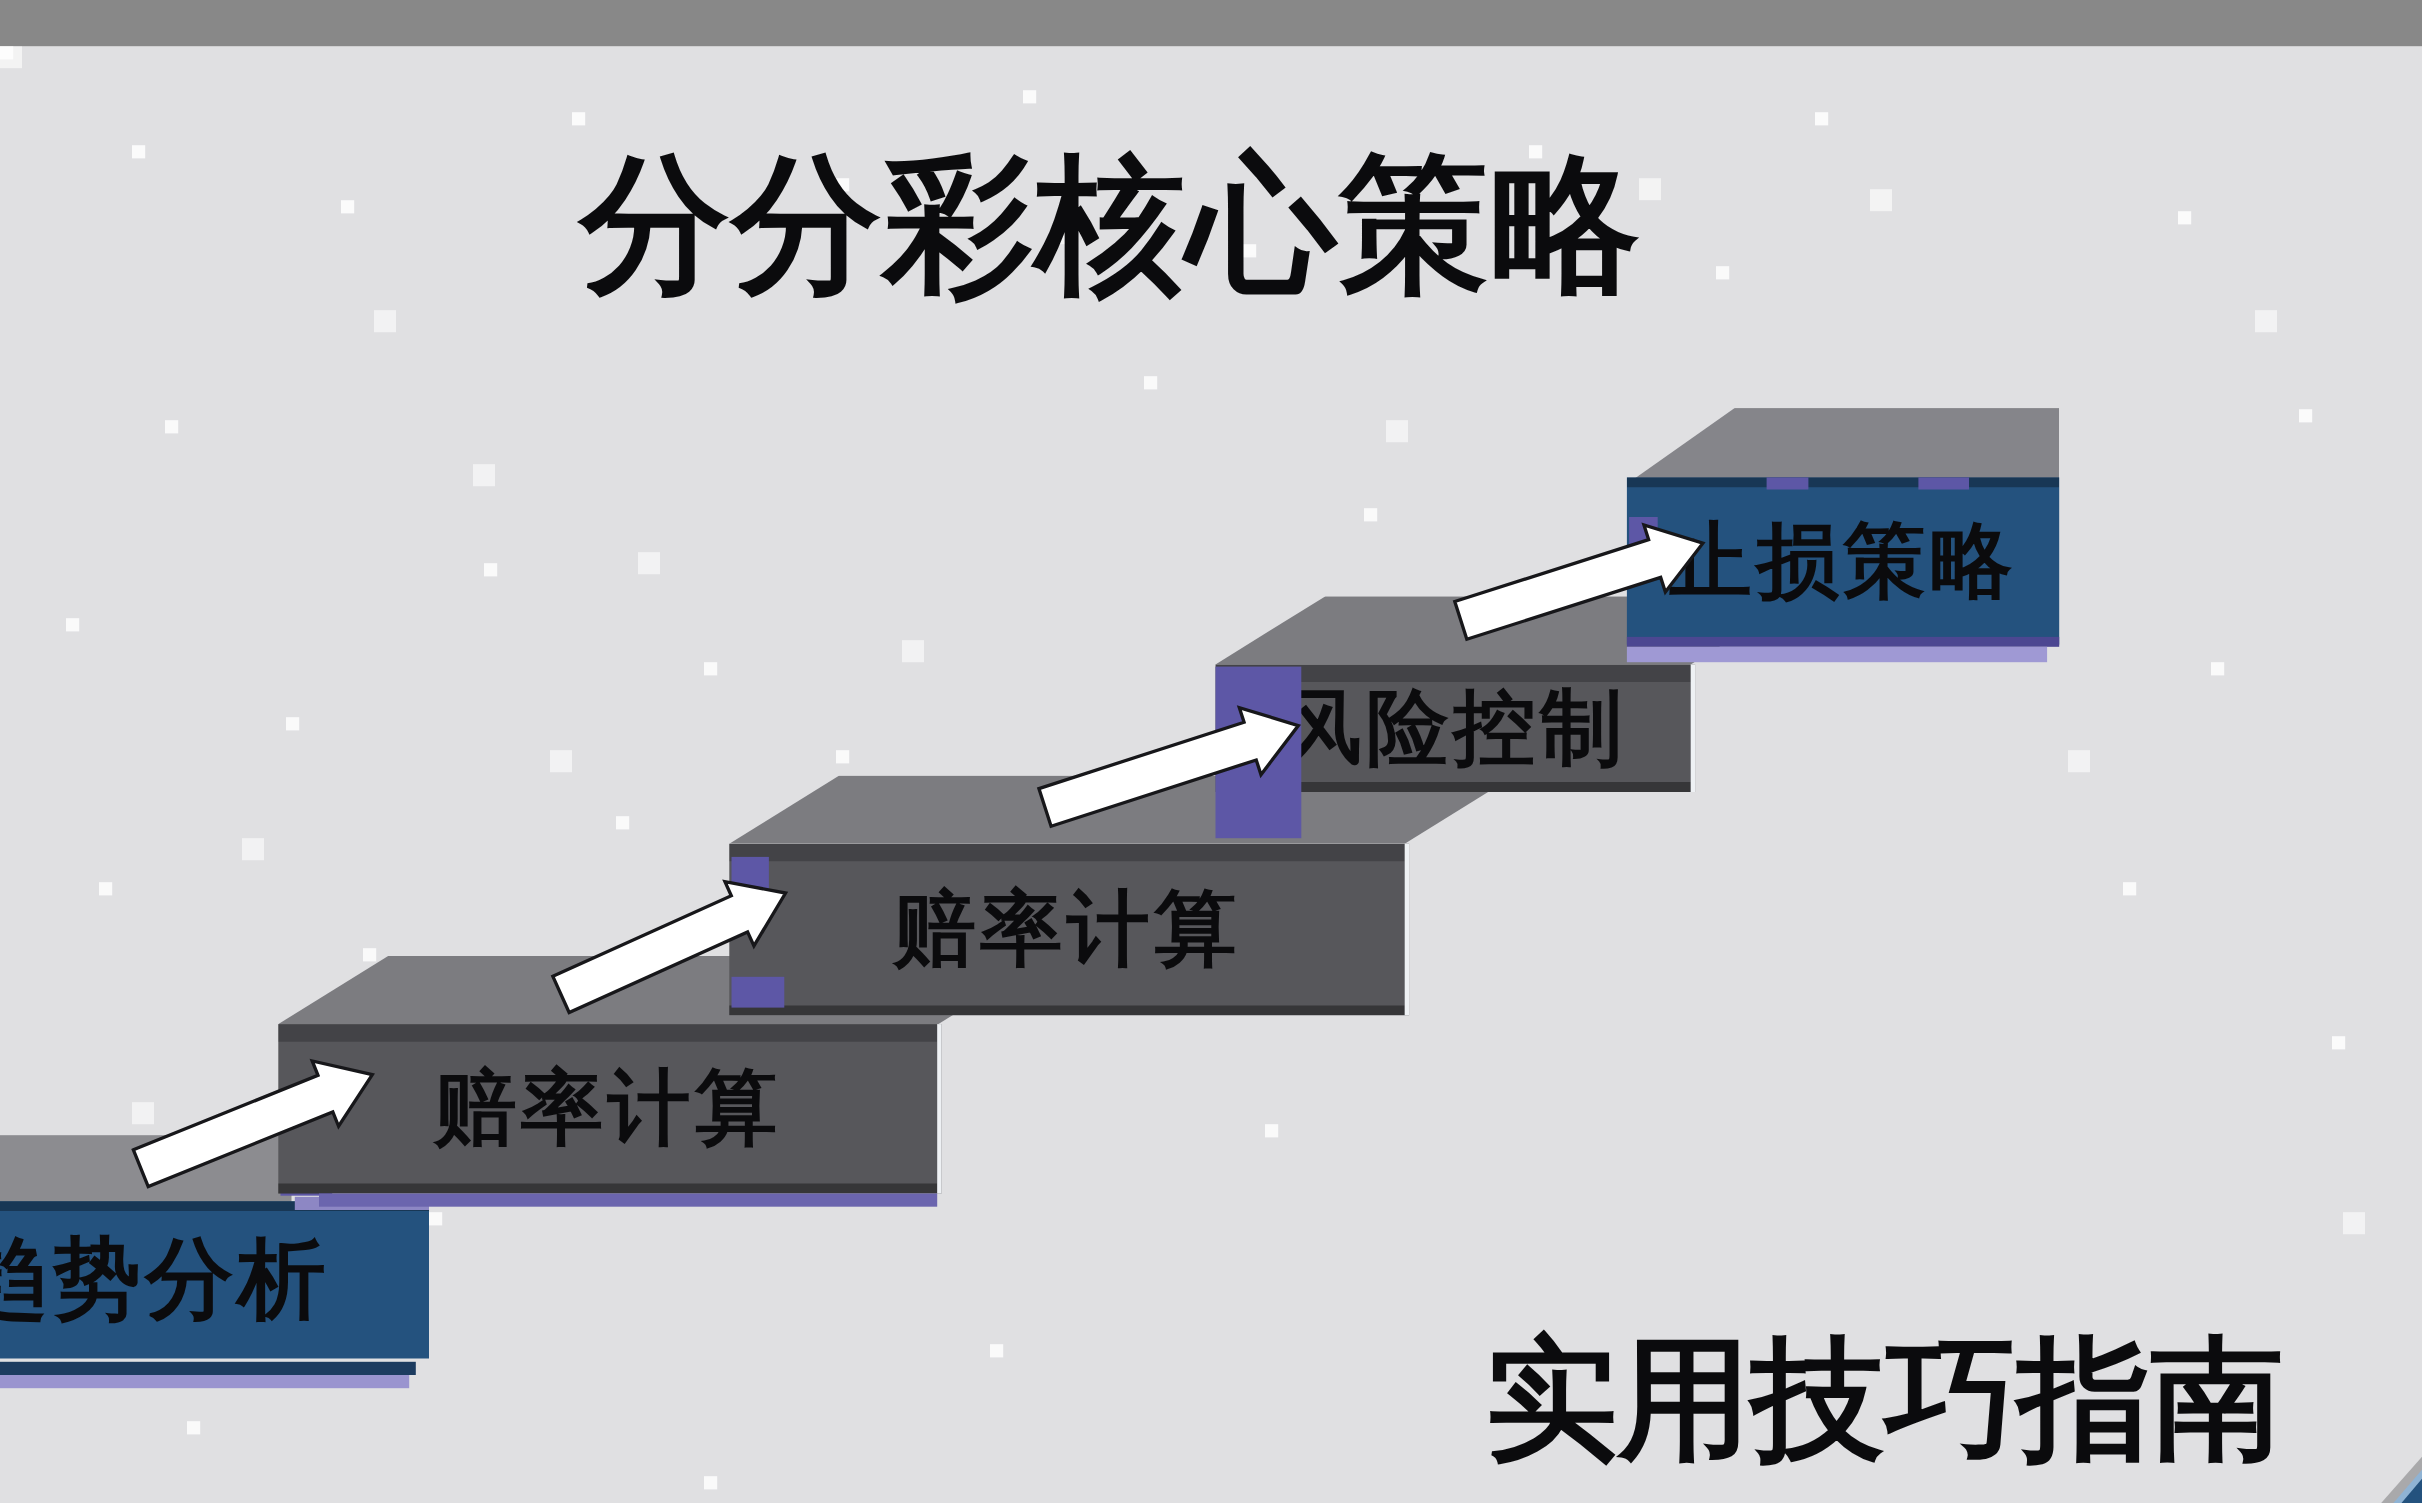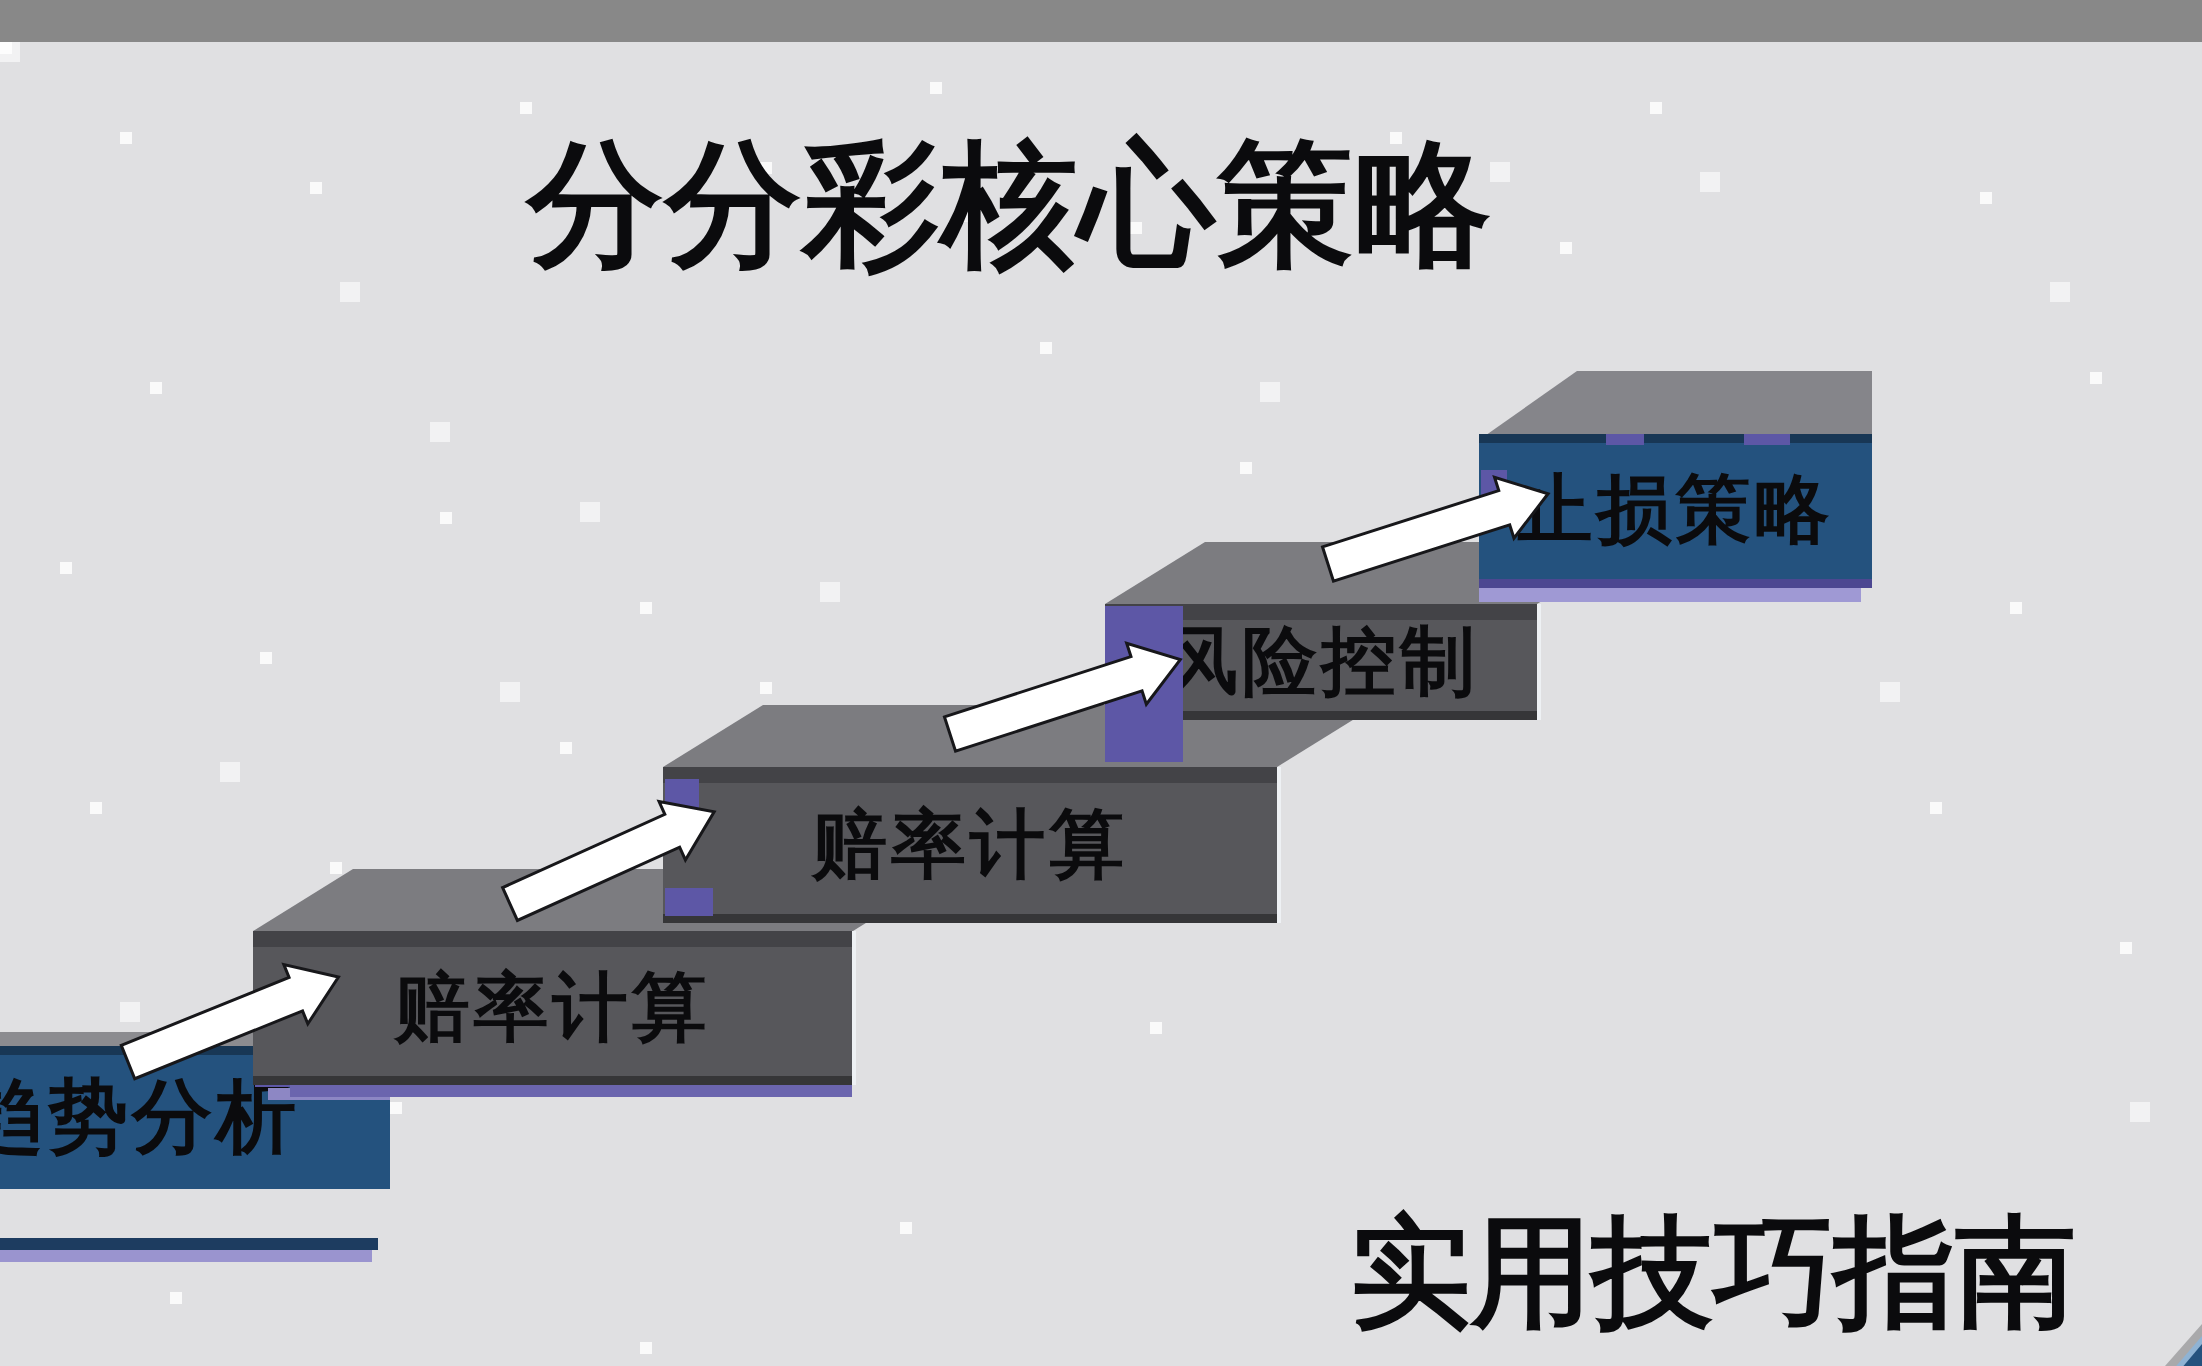--- a/index.html
+++ b/index.html
@@ -28,21 +28,21 @@
   .footer{left:1350px;top:1150px;width:760px;text-align:left;font-size:121px;font-weight:900;
     color:var(--text);white-space:nowrap;}
   .top-face{background:var(--step-top-gray);}
   .front{display:flex;align-items:center;justify-content:center;
     box-shadow:inset 0 16px 0 rgba(0,0,0,.22), inset 0 -9px 0 rgba(0,0,0,.38);}
   .front.gray{background:var(--step-front-gray);border-right:4px solid #eef1f4;}
   .front.blue{background:var(--step-front-blue);box-shadow:inset 0 9px 0 rgba(0,0,0,.32);}
   .step-label{font-size:75px;font-weight:900;color:var(--text);white-space:nowrap;letter-spacing:4px;}
   
   .s1-top{left:0;top:990px;width:265px;height:62px;background:var(--step-top-gray-light);}
-  .s1-front{left:0;top:1004px;width:390px;height:143px;}
+  .s1-front{left:0;top:1050px;width:390px;height:143px;}
   .s1-front .step-label{position:absolute;left:-36px;top:50%;transform:translateY(-50%);font-size:80px;}
   .s1-navy{left:0;top:1196px;width:378px;height:12px;background:#1d3c60;}
   .s1-lav{left:0;top:1208px;width:372px;height:12px;background:var(--accent-lavender);}
   .s1-lav2{left:268px;top:1046px;width:122px;height:12px;background:#8d87c4;}
   
   .s2-top{left:253px;top:827px;width:700px;height:62px;
     clip-path:polygon(0 62px,100px 0,700px 0,600px 62px);}
   .s2-front{left:253px;top:889px;width:599px;height:154px;}
   .s2-col{left:255px;top:976px;width:47px;height:69px;background:var(--accent-purple);}
   .s2-strip{left:290px;top:1043px;width:562px;height:12px;background:#6b65ae;}

